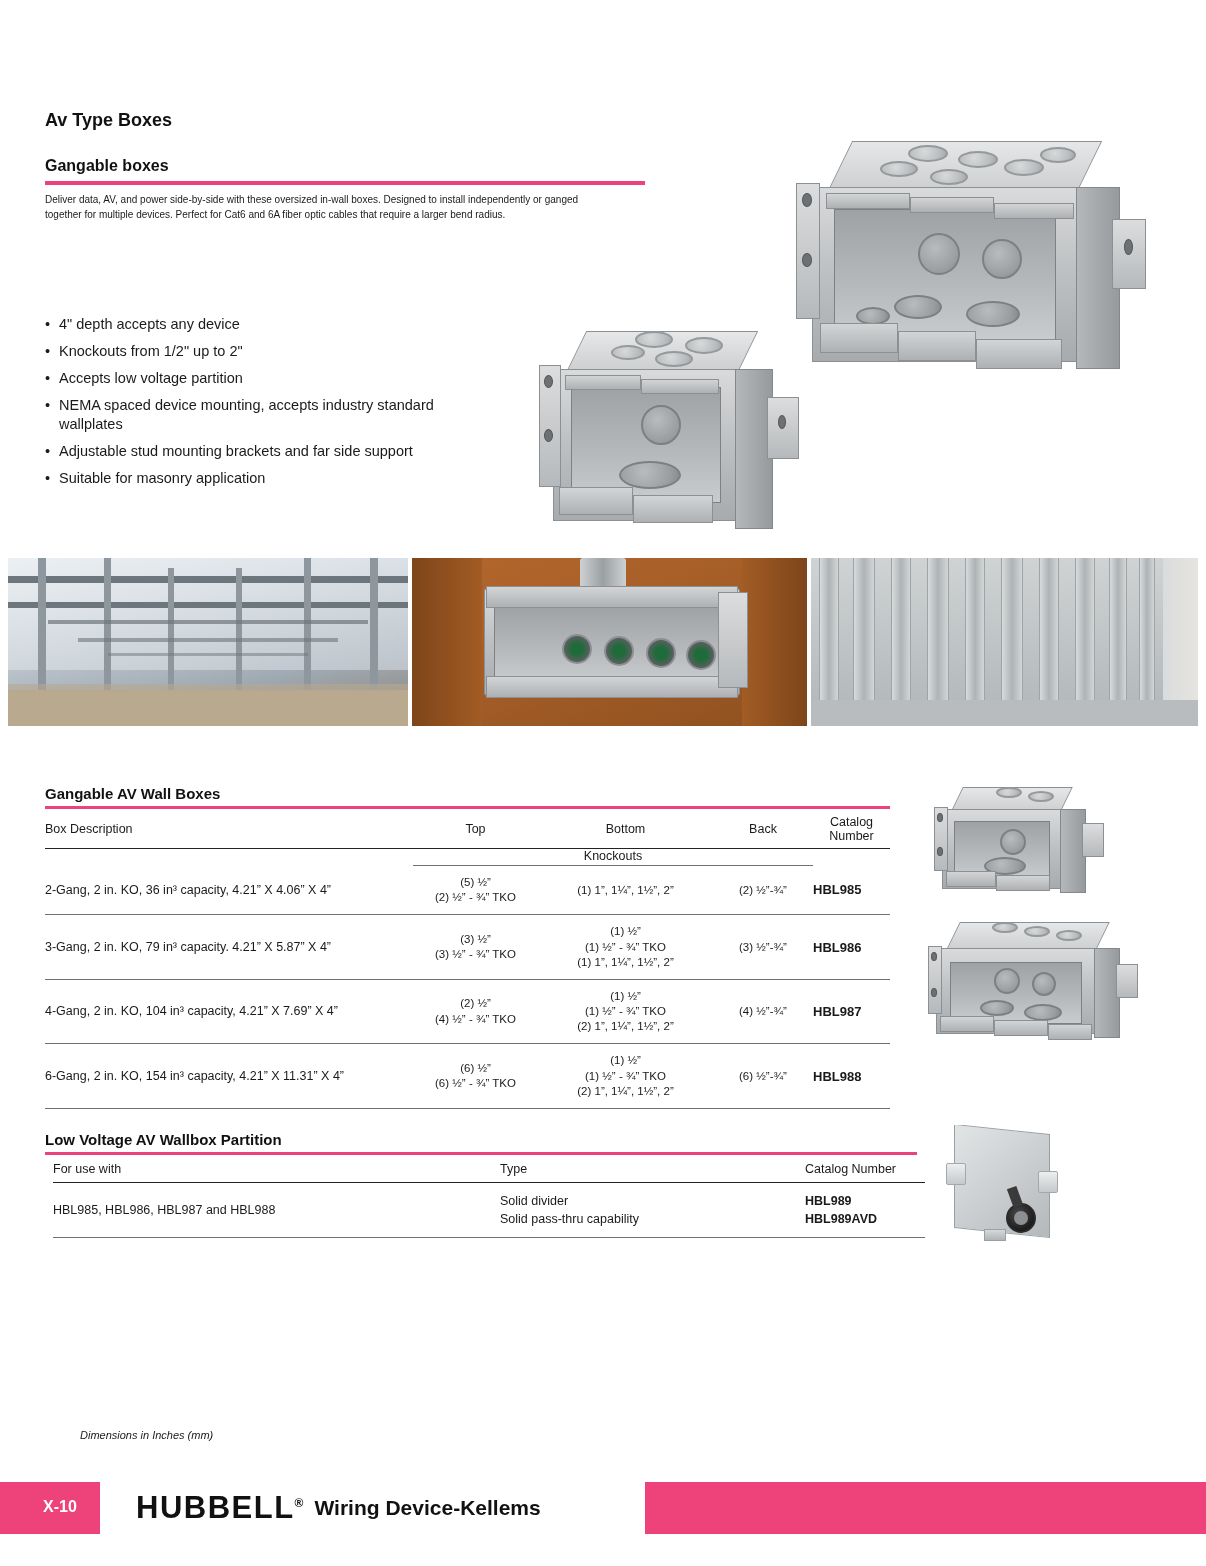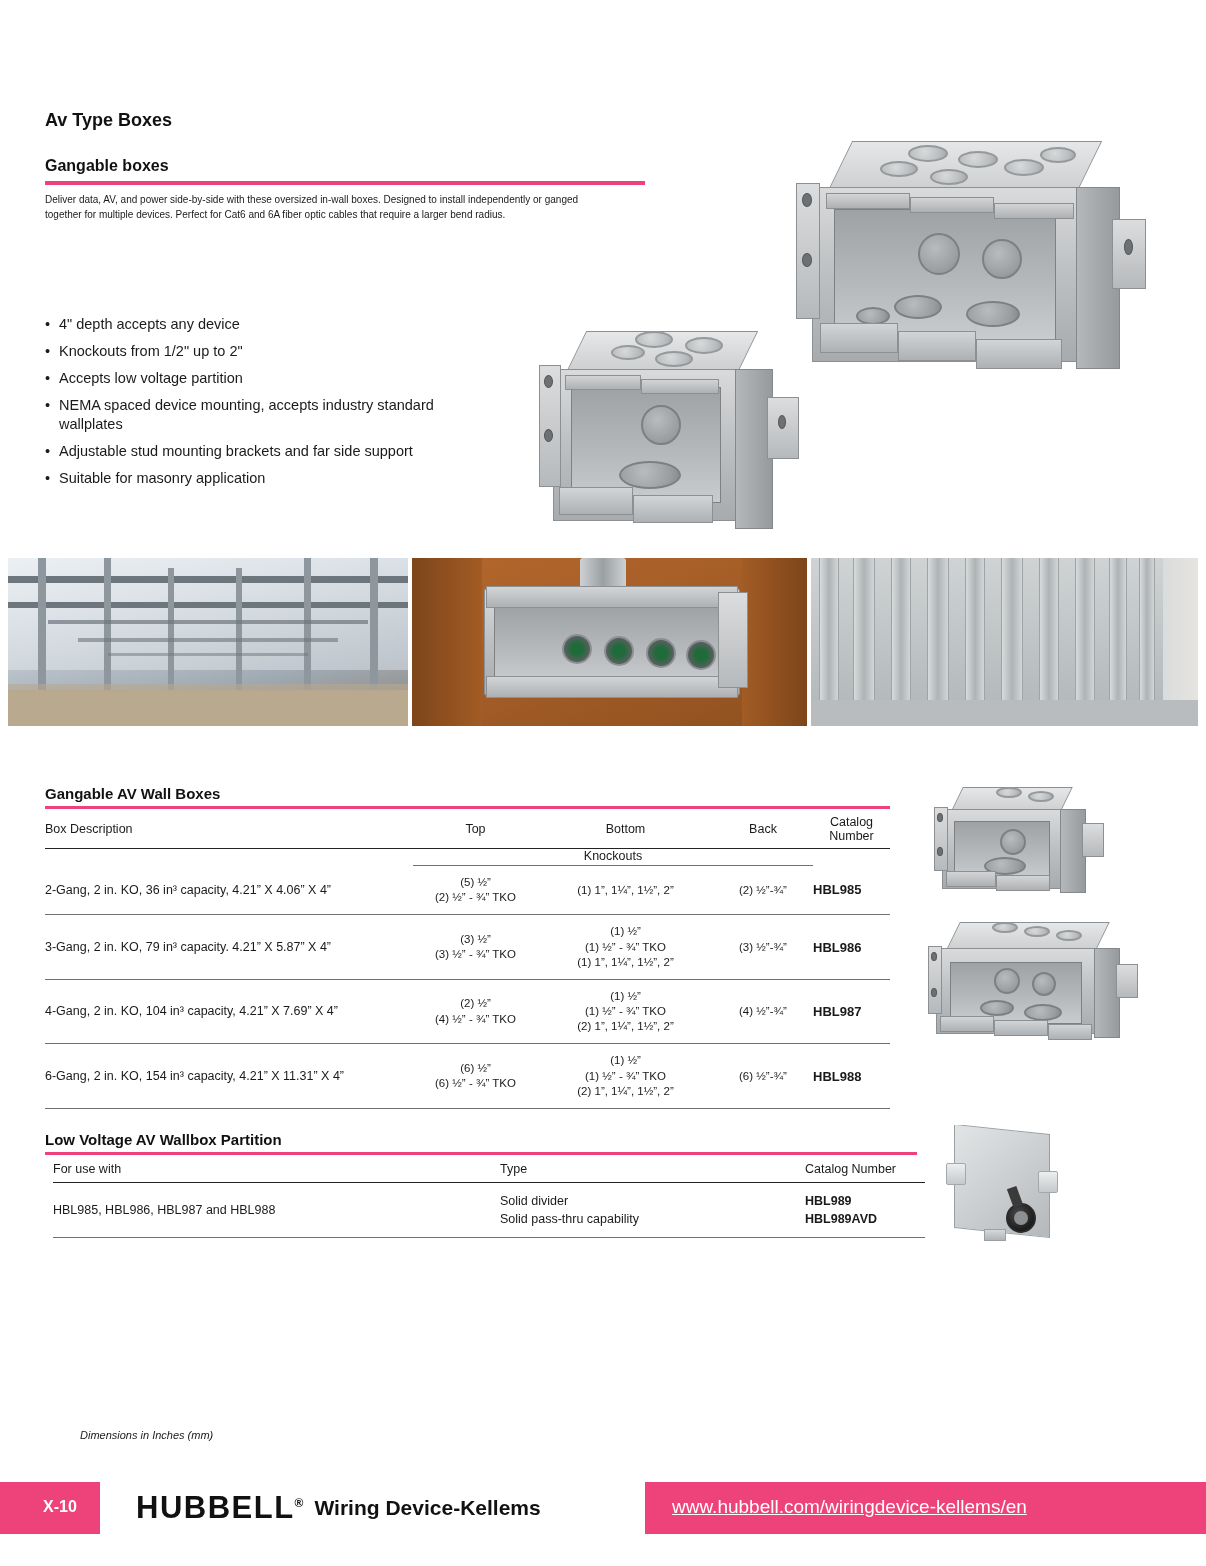--- a/index.html
+++ b/index.html
@@ -540,15 +540,14 @@
                 background:linear-gradient(180deg,#d6d9da,#b0b4b6); border:1px solid #9aa0a2;"></div>
   </div>
 
   <div class="dims-note">Dimensions in Inches (mm)</div>
   <div class="footer-bar"></div>
   <div class="page-num">X-10</div>
   <div class="logo-plate">
     <span class="logo-hubbell"><span>HUBBELL</span><span class="logo-reg">®</span></span>
     <span class="logo-sub">Wiring Device-Kellems</span>
   </div>
-  <a class="footer-url" href="#">www.hubbell.com/wiringdevice-kellems/en</a>
 
 </div>
 
 </body></html>

